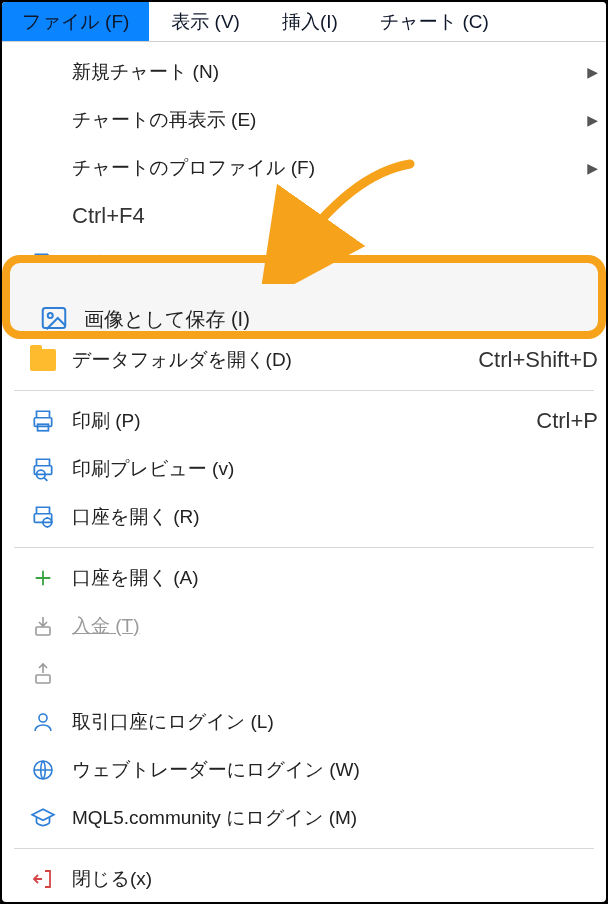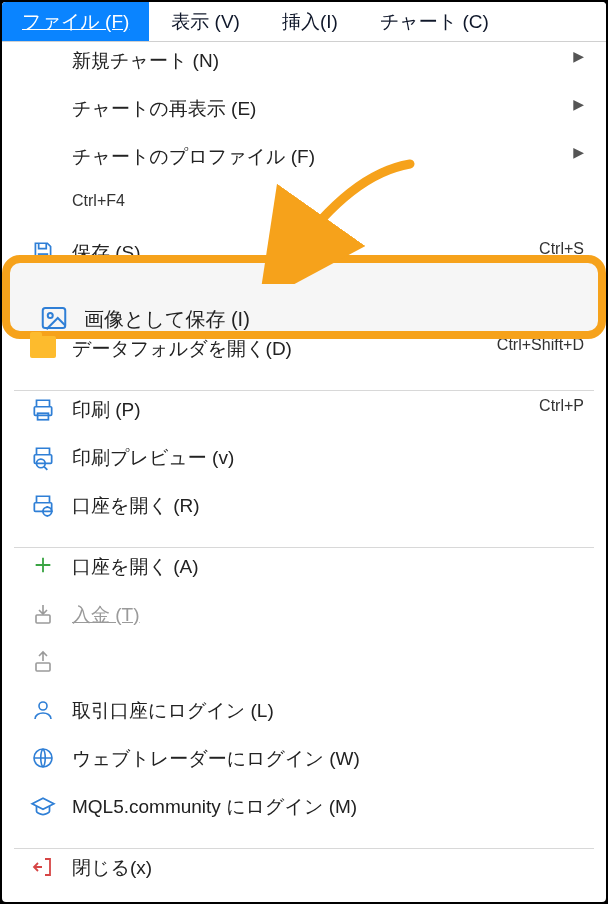--- a/index.html
+++ b/index.html
@@ -1,27 +1,27 @@
 <!DOCTYPE html>
 <html><head>
   <meta charset="utf-8">
   <style>
     * { margin:0; padding:0; box-sizing:border-box; }
     body { font-family:"Meiryo","Yu Gothic","Hiragino Kaku Gothic Pro",sans-serif; font-size:19px; width:608px; height:904px; background:#000; color:#222; }
     .window { position:relative; width:608px; height:904px; background:#fff; border:2px solid #000; border-radius:6px; overflow:hidden;}
     .menubar { display:flex; align-items:stretch; height:40px; border-bottom:1px solid #d0d0d0; background:#fff;}
     .menubar .mitem { display:flex; align-items:center; padding:0 20px; color:#0f172a; font-size:19px;}
-    .menubar .mitem.active { background:#0a84ff; color:#ffffff;text-decoration:underline;}
+    .menubar .mitem.active { background:#0a84ff; color:#0f172a;}
     .menubar .mitem.active::selection{background:transparent}
     .menubar .mitem { white-space:nowrap;}
     .menu { padding-top:6px; }
-    .row { display:flex; align-items:flex-start; height:48px; padding-left:12px; padding-right:22px; font-size:19px; color:#222; white-space:nowrap;}
+    .row { display:flex; align-items:center; height:48px; padding-left:12px; padding-right:8px; font-size:19px; color:#222; white-space:nowrap;}
     .row .iconcell { width:58px; display:flex; align-items:center; justify-content:center;}
     .row .label { flex:1; }
-    .row .shortcut { color:#333; font-size:16px;}
+    .row .shortcut { color:#333; font-size:22px;}
     .row .submark { color:#555; font-size:14px;}
     .row.disabled { color:#9a9a9a;text-decoration:underline; }
     .sep { height:1px; background:#d8d8d8; margin:6px 12px; }
     .highlight-wrap { position:relative; margin:3px 6px; }
     .highlight-border { position:absolute; inset:-6px; border:8px solid #f6a21b; border-radius:18px; pointer-events:none;}
     .hrow { display:flex; align-items:flex-end; height:72px; padding-left:22px; padding-right:22px; font-size:20px; background:#f6f6f6;}
     .hrow .iconcell { width:48px; display:flex; align-items:center; justify-content:center; margin-right:6px;}
     .folder-icon { width:26px; height:22px; background:#fdbb2d; border-radius:2px; position:relative;}
     .folder-icon::before { content:""; position:absolute; top:-4px; left:0; width:12px; height:6px; background:#fdbb2d; border-radius:2px 2px 0 0;}
     svg { display:block; }

